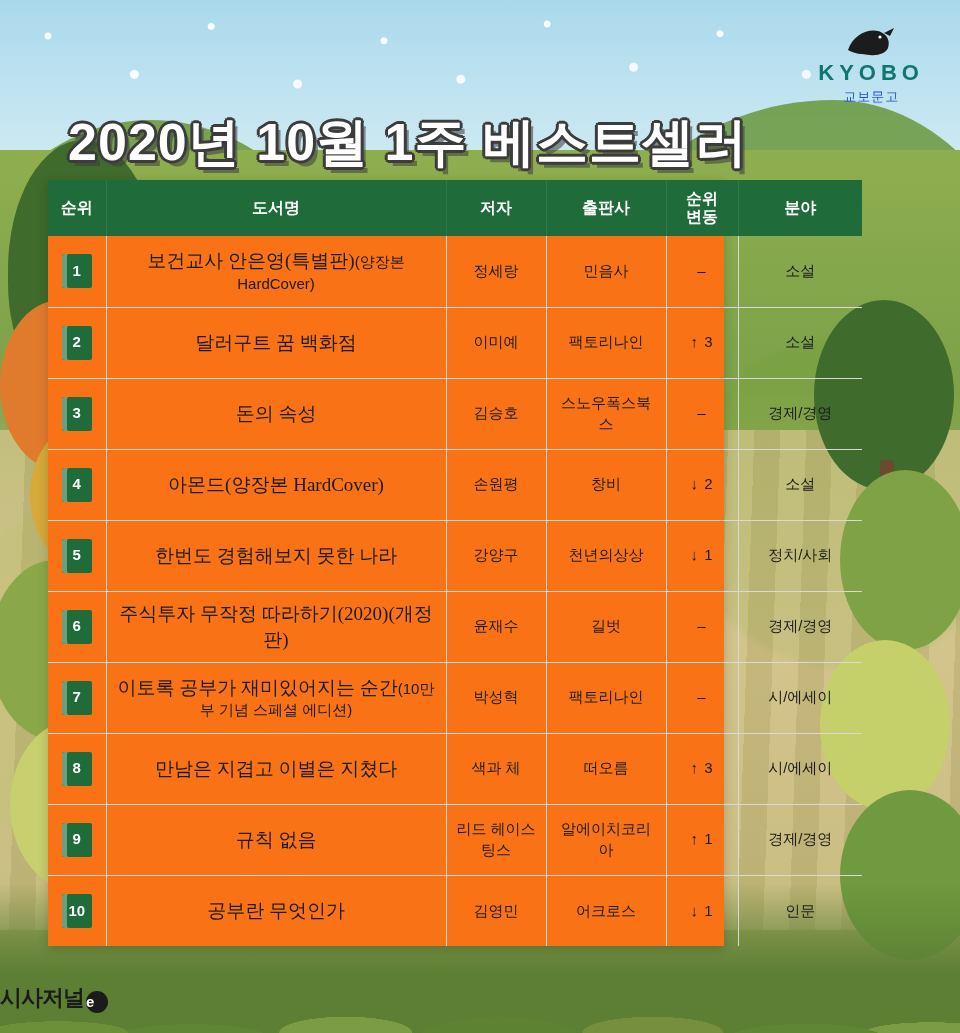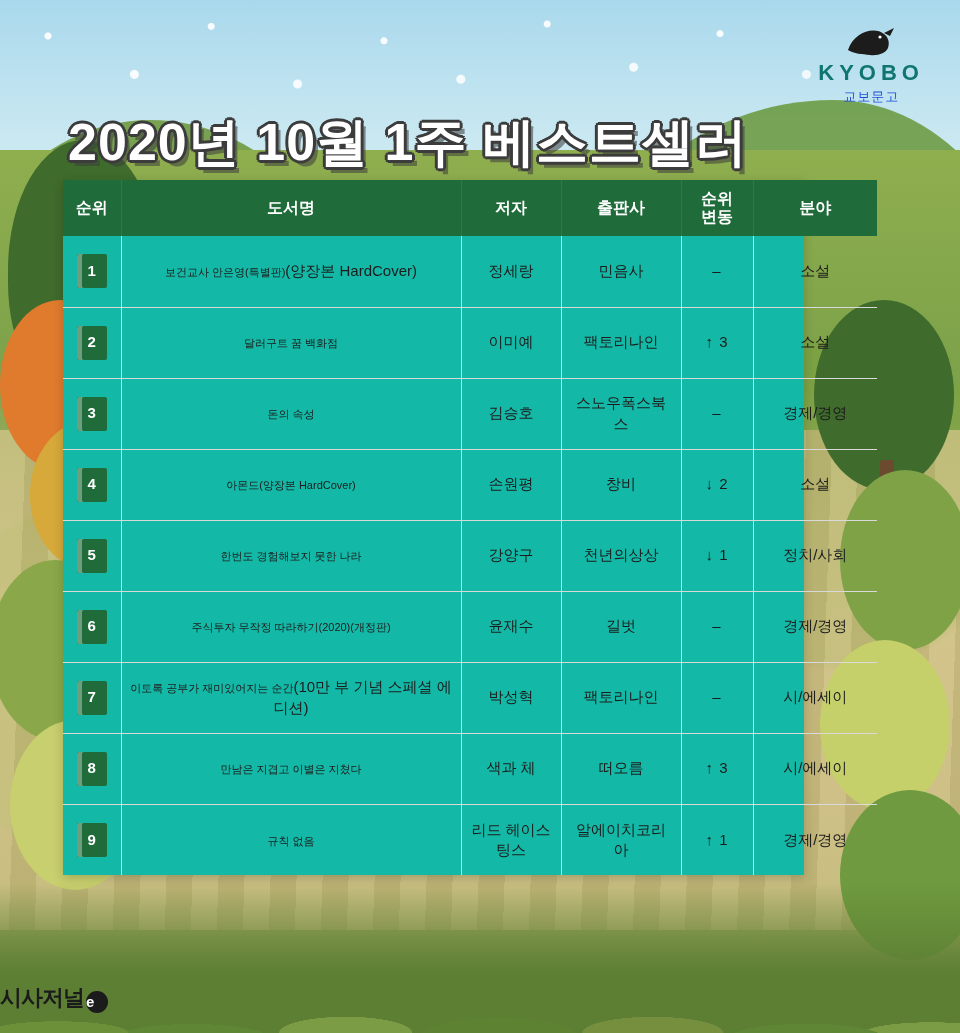--- a/index.html
+++ b/index.html
@@ -90,22 +90,22 @@
     letter-spacing:1px;
     text-shadow:
       -2px -2px 0 #3c3c3c, 2px -2px 0 #3c3c3c, -2px 2px 0 #3c3c3c, 2px 2px 0 #3c3c3c,
       0 -3px 0 #3c3c3c, 0 3px 0 #3c3c3c, -3px 0 0 #3c3c3c, 3px 0 0 #3c3c3c,
       5px 6px 0 rgba(60,60,60,.55);
     font-family:"Liberation Sans", sans-serif;
   }
 
   
   .table-card {
-    position:absolute; left:63px; top:180px; width:741px; z-index:6;
-    background:#14b8a6;
+    position:absolute; left:48px; top:180px; width:676px; z-index:6;
+    background:#f97316;
     box-shadow:0 3px 10px rgba(0,0,0,.18);
   }
   table { width:100%; border-collapse:collapse; table-layout:fixed; }
   thead th {
     background:#1f6b3a; color:#ffffff; font-size:16px; font-weight:700;
     height:56px; text-align:center; border-right:1px solid #2d7a47;
     line-height:1.15;
   }
   thead th:last-child { border-right:none;margin-top:15px; }
   tbody td {
@@ -123,21 +123,21 @@
   col.c-change { width:72px; }
   col.c-genre { width:124px; }
 
   .rank-badge {
     display:inline-flex; align-items:center; justify-content:center;
     width:30px; height:34px; background:#1f6b3a; color:#fff;
     font-size:15px; font-weight:700; border-radius:2px;
     box-shadow:inset 5px 0 0 rgba(255,255,255,.35), inset 7px 0 0 #1f6b3a;
     position:relative;
   }
-  .book-title { font-size:11px; }
+  .book-title { font-size:19px;font-family:Liberation Serif, serif; }
   .change { font-size:15px; letter-spacing:1px; }
   .genre { font-size:15px; }
 
   
   .footer {
     position:absolute; left:0; bottom:20px; width:876px; z-index:6;
     font-size:22px; font-weight:700; color:#1b1b1b; letter-spacing:-1px;
   }
   .footer .e {
     display:inline-block; background:#1b1b1b; color:#fff; border-radius:50%;
@@ -273,19 +273,27 @@
           <td class="genre">시/에세이</td>
         </tr>
         <tr>
           <td><span class="rank-badge">9</span></td>
           <td><span class="book-title">규칙 없음</span></td>
           <td>리드 헤이스팅스</td>
           <td>알에이치코리아</td>
           <td class="change">↑ 1</td>
           <td class="genre">경제/경영</td>
         </tr>
+        <tr>
+          <td><span class="rank-badge">10</span></td>
+          <td><span class="book-title">공부란 무엇인가</span></td>
+          <td>김영민</td>
+          <td>어크로스</td>
+          <td class="change">↓ 1</td>
+          <td class="genre">인문</td>
+        </tr>
       </tbody>
   </table>
 </div>
 
 <div class="footer">
   <span>시사저널</span><span class="e">e</span>
 </div>
 
 </body></html>

